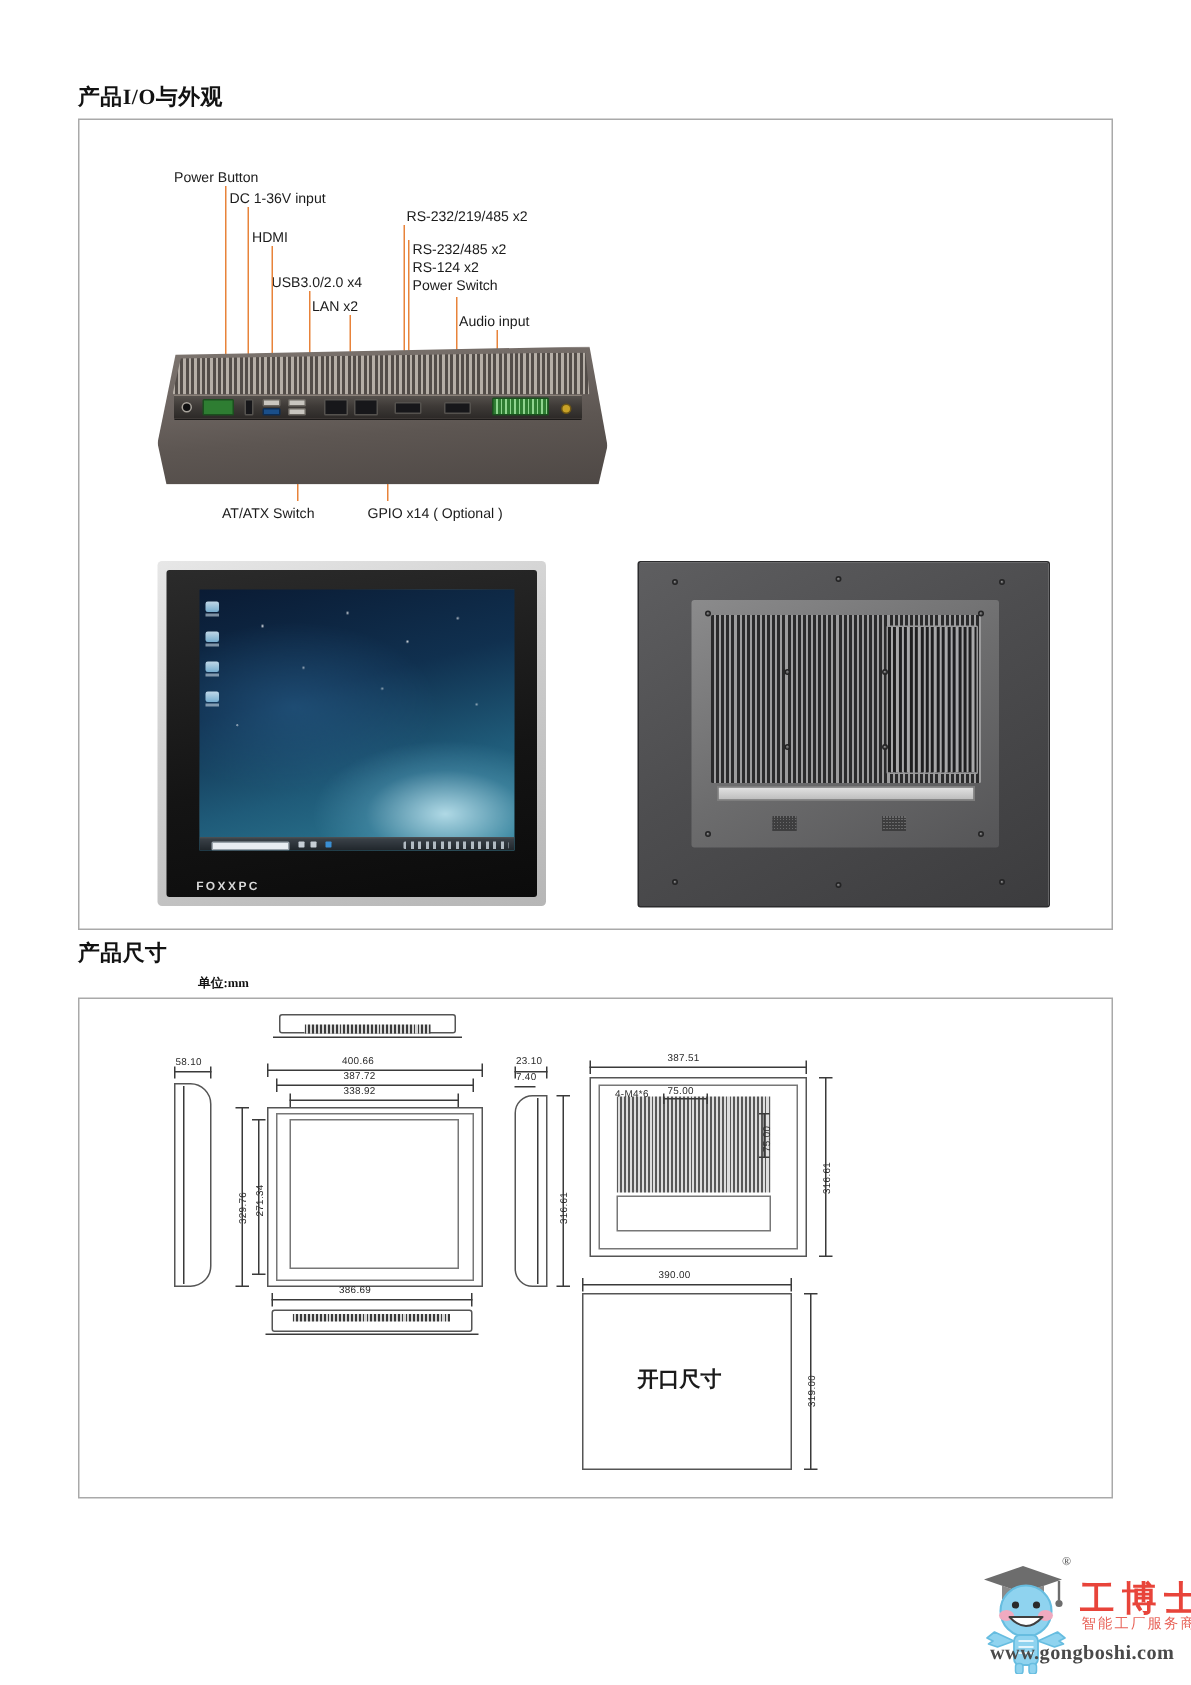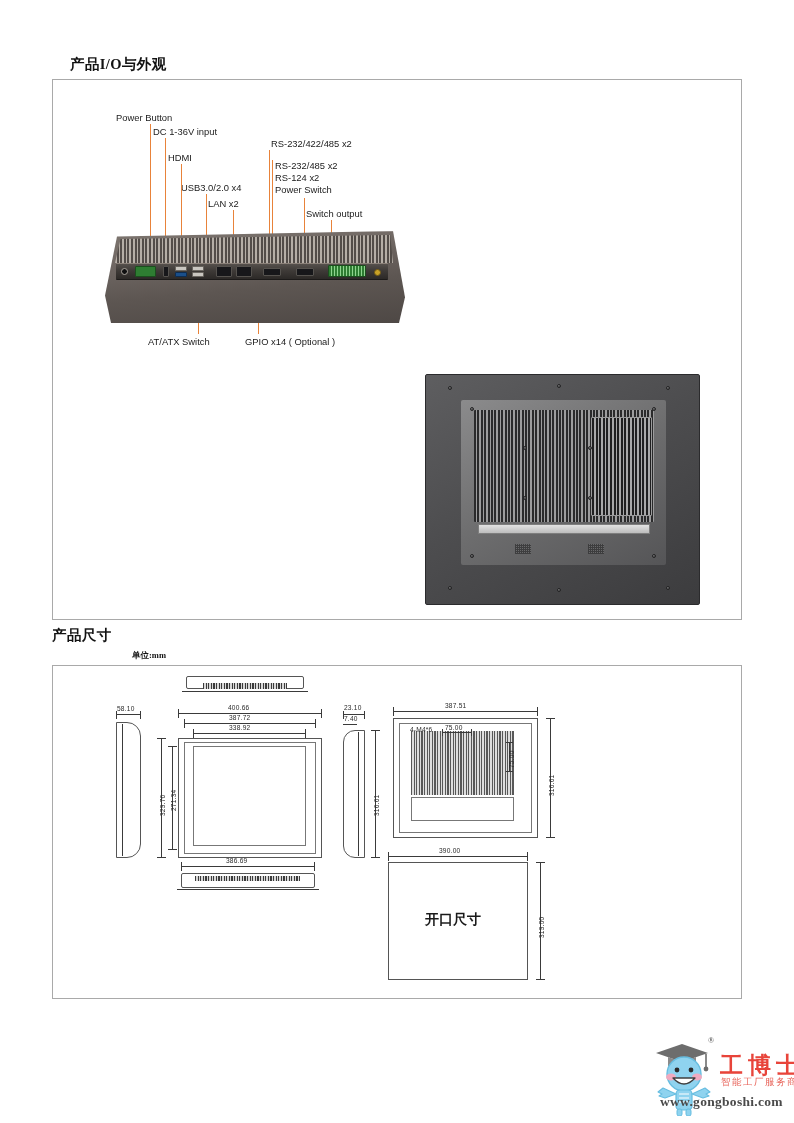--- a/index.html
+++ b/index.html
@@ -260,36 +260,36 @@
     font-weight:700;
     color:#4a4a4a;
     white-space:nowrap;
   }
 </style>
 </head>
 <body>
 
 <div class="page">
 
-  <div class="sec-title" style="left:52px; top:55px;margin-left:18px;">产品I/O与外观</div>
+  <div class="sec-title" style="left:52px; top:55px;">产品I/O与外观</div>
 
   <div class="box" style="left:52px; top:79px; width:690px; height:541px;">
 
     <div class="io-wrap">
 
       <div class="io-label" style="left:63px; top:32px;">Power Button</div>
       <div class="io-label" style="left:100px; top:46px;">DC 1-36V input</div>
       <div class="io-label" style="left:115px; top:72px;">HDMI</div>
       <div class="io-label" style="left:128px; top:102px;">USB3.0/2.0 x4</div>
       <div class="io-label" style="left:155px; top:118px;">LAN x2</div>
-      <div class="io-label" style="left:218px; top:58px;">RS-232/422/485 x2</div>
+      <div class="io-label" style="left:218px; top:58px;">RS-232/219/485 x2</div>
       <div class="io-label" style="left:222px; top:80px;">RS-232/485 x2</div>
       <div class="io-label" style="left:222px; top:92px;">RS-124 x2</div>
       <div class="io-label" style="left:222px; top:104px;">Power Switch</div>
-      <div class="io-label" style="left:253px; top:128px;">Switch output</div>
+      <div class="io-label" style="left:253px; top:128px;">Audio input</div>
       <div class="io-label" style="left:95px; top:256px;">AT/ATX Switch</div>
       <div class="io-label" style="left:192px; top:256px;">GPIO x14 ( Optional )</div>
 
       <div class="lead" style="left:97px;  top:44px;  height:146px;"></div>
       <div class="lead" style="left:112px; top:58px;  height:132px;"></div>
       <div class="lead" style="left:128px; top:84px;  height:106px;"></div>
       <div class="lead" style="left:153px; top:114px; height:76px;"></div>
       <div class="lead" style="left:180px; top:130px; height:60px;"></div>
       <div class="lead" style="left:216px; top:70px;  height:120px;"></div>
       <div class="lead" style="left:219px; top:80px;  height:110px;"></div>
@@ -313,20 +313,52 @@
       <div class="port p-blue" style="left:122px; top:192px; width:12px; height:5px;"></div>
       <div class="port p-silver" style="left:139px; top:186px; width:12px; height:5px;"></div>
       <div class="port p-silver" style="left:139px; top:192px; width:12px; height:5px;"></div>
       <div class="port p-dark" style="left:163px; top:186px; width:16px; height:11px;"></div>
       <div class="port p-dark" style="left:183px; top:186px; width:16px; height:11px;"></div>
       <div class="port p-dark" style="left:210px; top:188px; width:18px; height:8px;"></div>
       <div class="port p-dark" style="left:243px; top:188px; width:18px; height:8px;"></div>
       <div class="port p-term" style="left:275px; top:185px; width:38px; height:12px;"></div>
       <div class="port p-gold" style="left:321px; top:189px; width:7px;  height:7px;"></div>
 
+      <div class="photo" style="left:52px; top:294px; width:259px; height:230px;">
+        <div class="mon-outer">
+          <div class="mon-bezel">
+            <div class="mon-screen">
+              <div class="desk-icon" style="top:8px;">
+                  <i></i>
+                  <u></u>
+                </div>
+              <div class="desk-icon" style="top:28px;">
+                  <i></i>
+                  <u></u>
+                </div>
+              <div class="desk-icon" style="top:48px;">
+                  <i></i>
+                  <u></u>
+                </div>
+              <div class="desk-icon" style="top:68px;">
+                  <i></i>
+                  <u></u>
+                </div>
+              <div class="taskbar">
+                <div class="tb-search"></div>
+                <div class="tb-ico" style="left:66px;"></div>
+                <div class="tb-ico" style="left:74px;"></div>
+                <div class="tb-ico" style="left:84px; background:#3a8fd4;"></div>
+                <div class="tb-tray"></div>
+              </div>
+            </div>
+            <div class="brand">FOXXPC</div>
+          </div>
+        </div>
+      </div>
 
       <div class="photo" style="left:372px; top:294px; width:275px; height:231px;">
         <div class="rear-outer">
           <div class="scr" style="left:8%;  top:5%;"></div>
           <div class="scr" style="left:48%; top:4%;"></div>
           <div class="scr" style="left:88%; top:5%;"></div>
           <div class="scr" style="left:8%;  top:92%;"></div>
           <div class="scr" style="left:48%; top:93%;"></div>
           <div class="scr" style="left:88%; top:92%;"></div>
 

